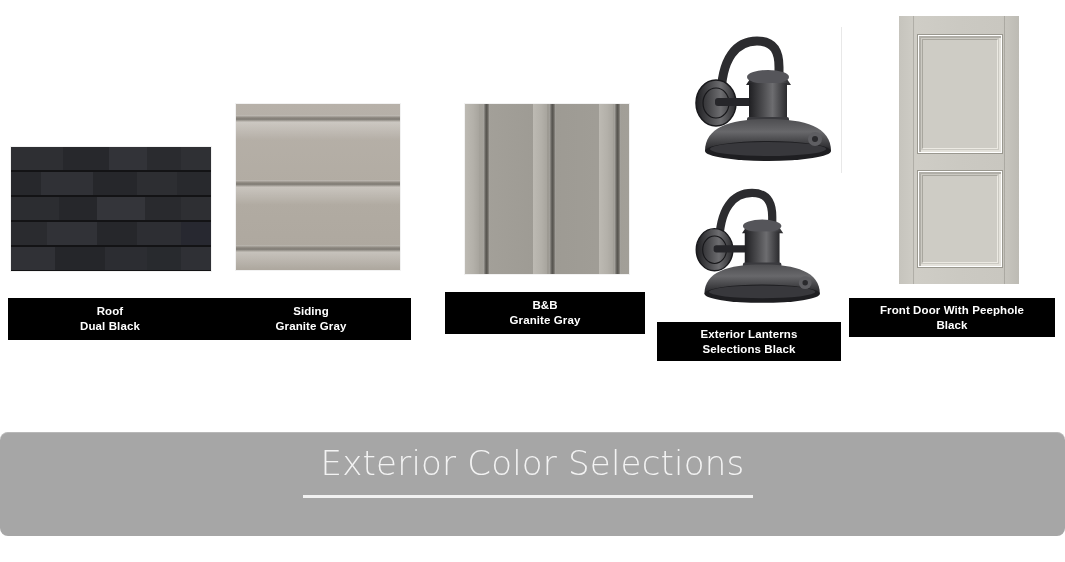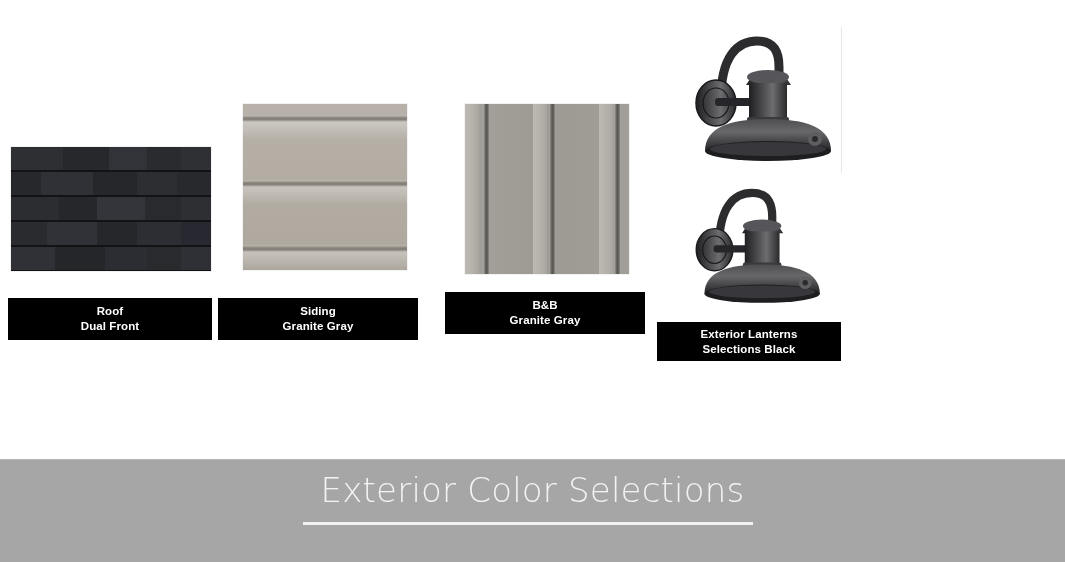--- a/index.html
+++ b/index.html
@@ -162,25 +162,25 @@
           <div class="tab" style="left:0;width:44px;background:#303136;"></div>
           <div class="tab" style="left:44px;width:50px;background:#25262a;"></div>
           <div class="tab" style="left:94px;width:42px;background:#2c2d32;"></div>
           <div class="tab" style="left:136px;width:34px;background:#282a2e;"></div>
           <div class="tab" style="left:170px;width:32px;background:#2f3035;"></div>
         </div>
       </div>
     </div>
     <div class="label-box" style="left:0;top:152px;width:204px;height:42px;">
       <span class="label-line">Roof</span>
-      <span class="label-line">Dual Front</span>
-    </div>
-  </div>
-
-  <div class="card" style="left:218px;top:103px;width:200px;height:237px;">
+      <span class="label-line">Dual Black</span>
+    </div>
+  </div>
+
+  <div class="card" style="left:211px;top:103px;width:200px;height:237px;">
     <div class="swatch-wrap" style="left:24px;top:0;width:164px;height:166px;border:1px solid #f2f2f2;">
       <div class="lap">
         <div class="lapline" style="top:11px;"></div>
         <div class="lapgloss" style="top:18px;"></div>
         <div class="lapline" style="top:76px;"></div>
         <div class="lapgloss" style="top:83px;"></div>
         <div class="lapline" style="top:141px;"></div>
         <div class="lapgloss" style="top:148px;"></div>
       </div>
     </div>
@@ -257,19 +257,35 @@
         <circle cx="140" cy="112" r="3" fill="#2a2a2d"></circle>
       </svg>
     </div>
 
     <div class="label-box" style="left:0;top:298px;width:184px;height:39px;">
       <span class="label-line">Exterior Lanterns</span>
       <span class="label-line">Selections Black</span>
     </div>
   </div>
 
-
-  <div class="banner" style="top:459px;height:103px;">
+  <div class="card" style="left:849px;top:0px;width:206px;height:340px;">
+    <div class="door" style="left:50px;top:16px;width:120px;height:268px;">
+      <div class="door-stile" style="left:14px;"></div>
+      <div class="door-stile" style="right:14px;"></div>
+      <div class="panel" style="left:18px;top:18px;width:84px;height:118px;">
+        <div class="panel-inner"></div>
+      </div>
+      <div class="panel" style="left:18px;top:154px;width:84px;height:96px;">
+        <div class="panel-inner"></div>
+      </div>
+    </div>
+    <div class="label-box" style="left:0;top:298px;width:206px;height:39px;">
+      <span class="label-line">Front Door With Peephole</span>
+      <span class="label-line">Black</span>
+    </div>
+  </div>
+
+  <div class="banner" style="top:432px;height:103px;border-radius:8px;">
     <div class="banner-title" style="top:10px;font-size:34px;">Exterior Color Selections</div>
     <div class="banner-rule" style="left:303px;top:62px;width:450px;"></div>
   </div>
 
 </div>
 
 </body></html>

